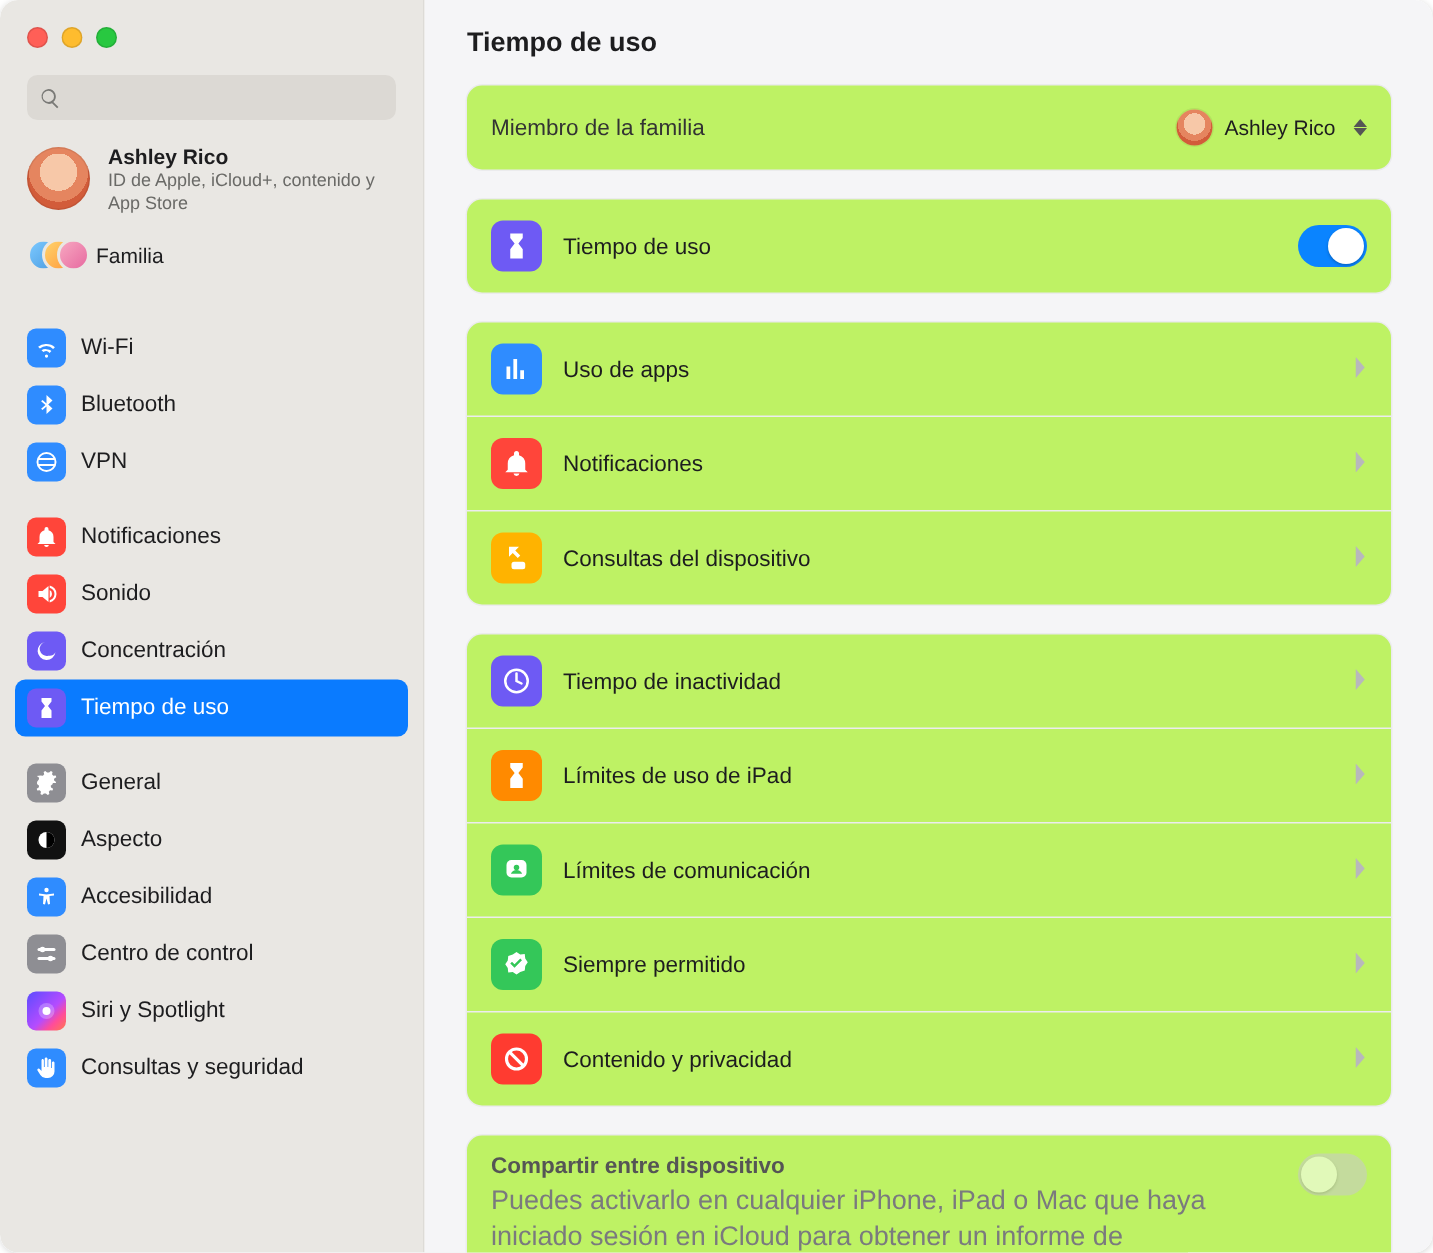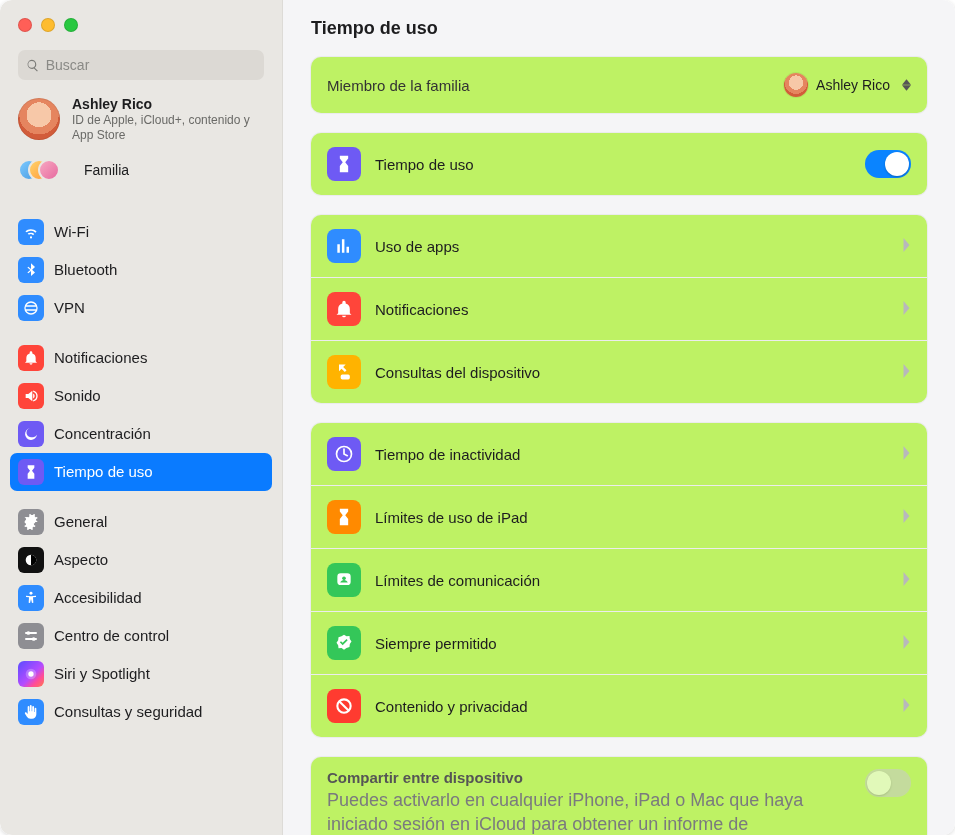--- a/index.html
+++ b/index.html
@@ -67,21 +67,21 @@
     width: 42px; height: 42px; border-radius: 50%;
     background: radial-gradient(circle at 50% 40%, #f7c8a8 0 38%, #e5855f 38% 60%, #d25c3a 60% 100%);
     box-shadow: inset 0 0 0 1px rgba(0,0,0,.08);
     flex: 0 0 42px;
   }
   .account .name { font-weight: 600; font-size: 14px; line-height: 1.2; }
   .account .sub  { font-size: 12px; color: #6a6a67; line-height: 1.25; }
 
   .family-row {
     display: flex; align-items: center;
-    padding: 6px 18px 10px; gap: 24px;
+    padding: 6px 18px 10px; gap: 4px;
   }
   .family-avs {
     width: 42px; height: 30px; position: relative; flex: 0 0 42px;
   }
   .family-avs span {
     position: absolute; top: 4px; width: 22px; height: 22px; border-radius: 50%;
     border: 2px solid #e9e7e3;
   }
   .family-avs span:nth-child(1){ left:0;  background: linear-gradient(135deg,#7cc9ff,#4a9be0); }
   .family-avs span:nth-child(2){ left:10px; background: linear-gradient(135deg,#ffd36b,#ff9a3c); }
@@ -203,21 +203,20 @@
       <div class="tl-dot tl-close"></div>
       <div class="tl-dot tl-min"></div>
       <div class="tl-dot tl-max"></div>
     </div>
 
     <div class="search-wrap">
       <div class="search">
         <svg viewBox="0 0 24 24">
             <path d="M10 2a8 8 0 015.3 13.9l5.4 5.4-1.4 1.4-5.4-5.4A8 8 0 1110 2zm0 2a6 6 0 100 12 6 6 0 000-12z"></path>
           </svg>
-        <input type="text" placeholder="Buscar" style="">
       </div>
     </div>
 
     <div class="account">
       <div class="avatar-lg"></div>
       <div>
         <div class="name">Ashley Rico</div>
         <div class="sub">ID de Apple, iCloud+, contenido y App Store</div>
       </div>
     </div>

